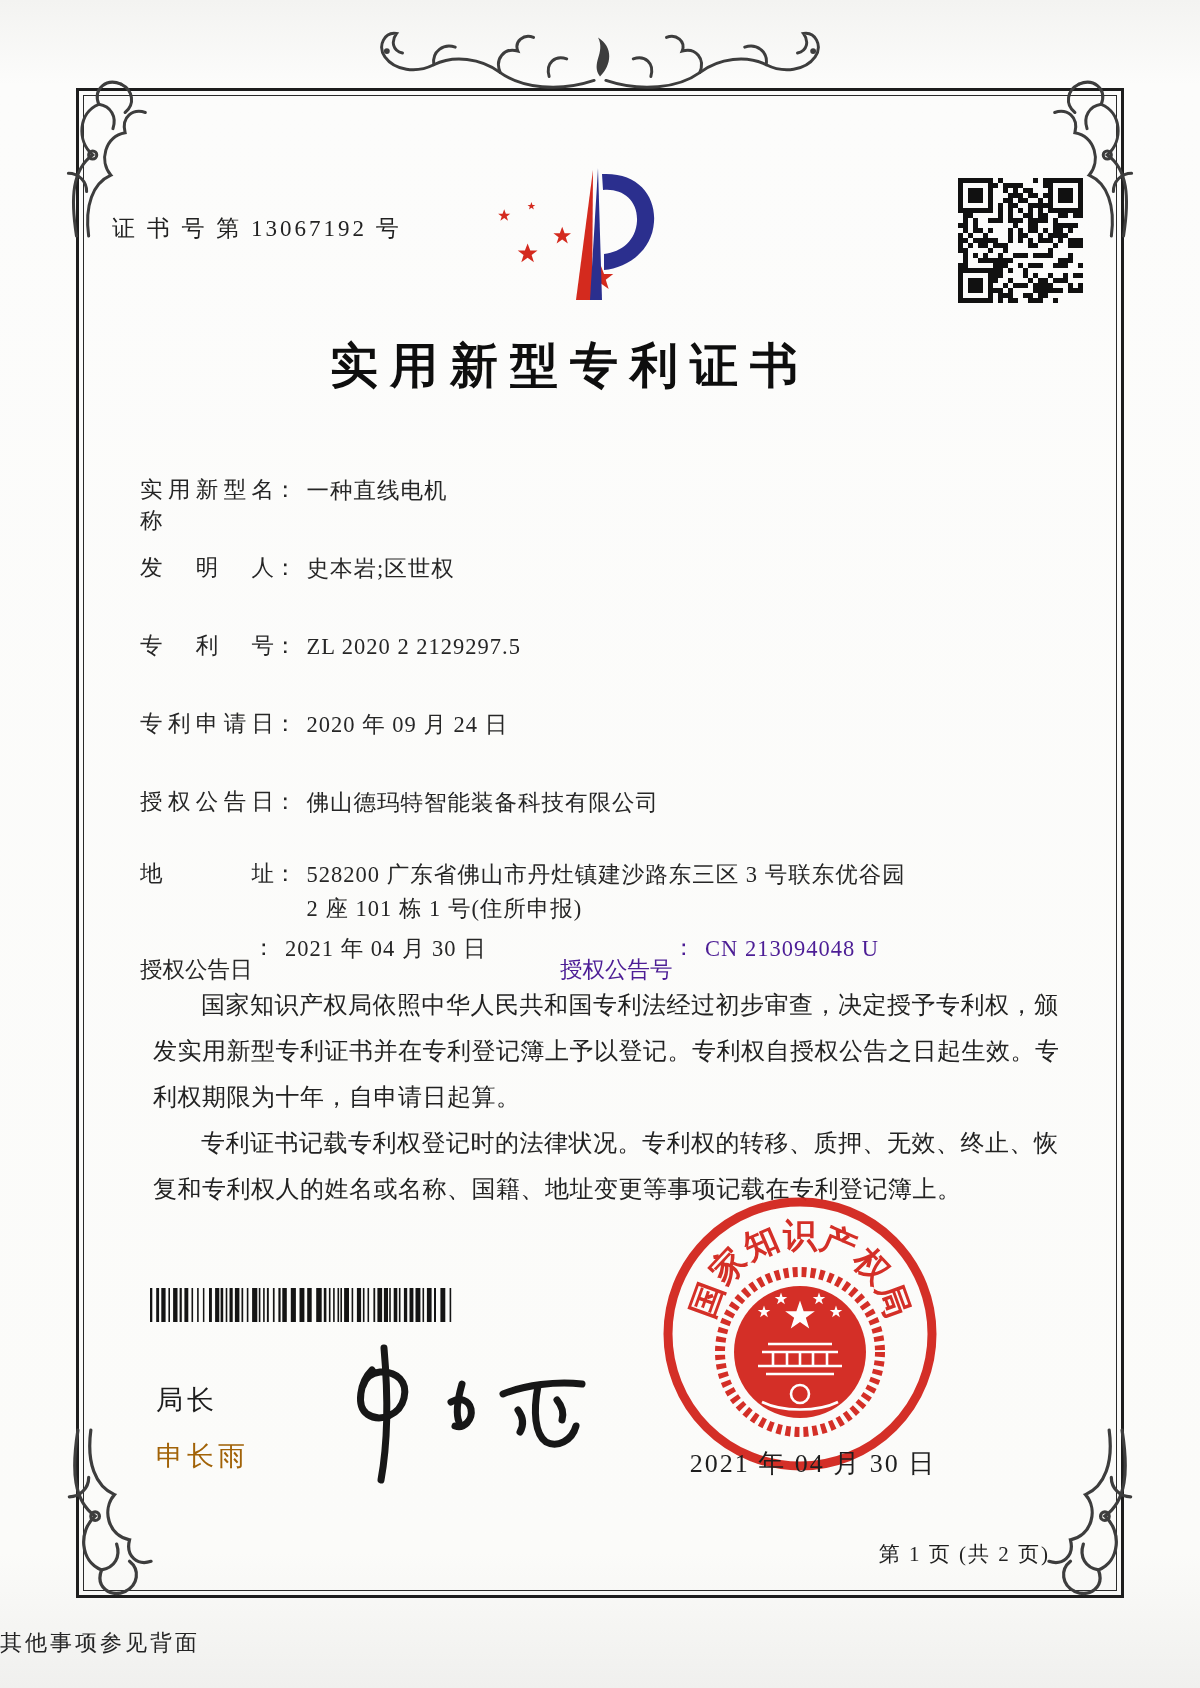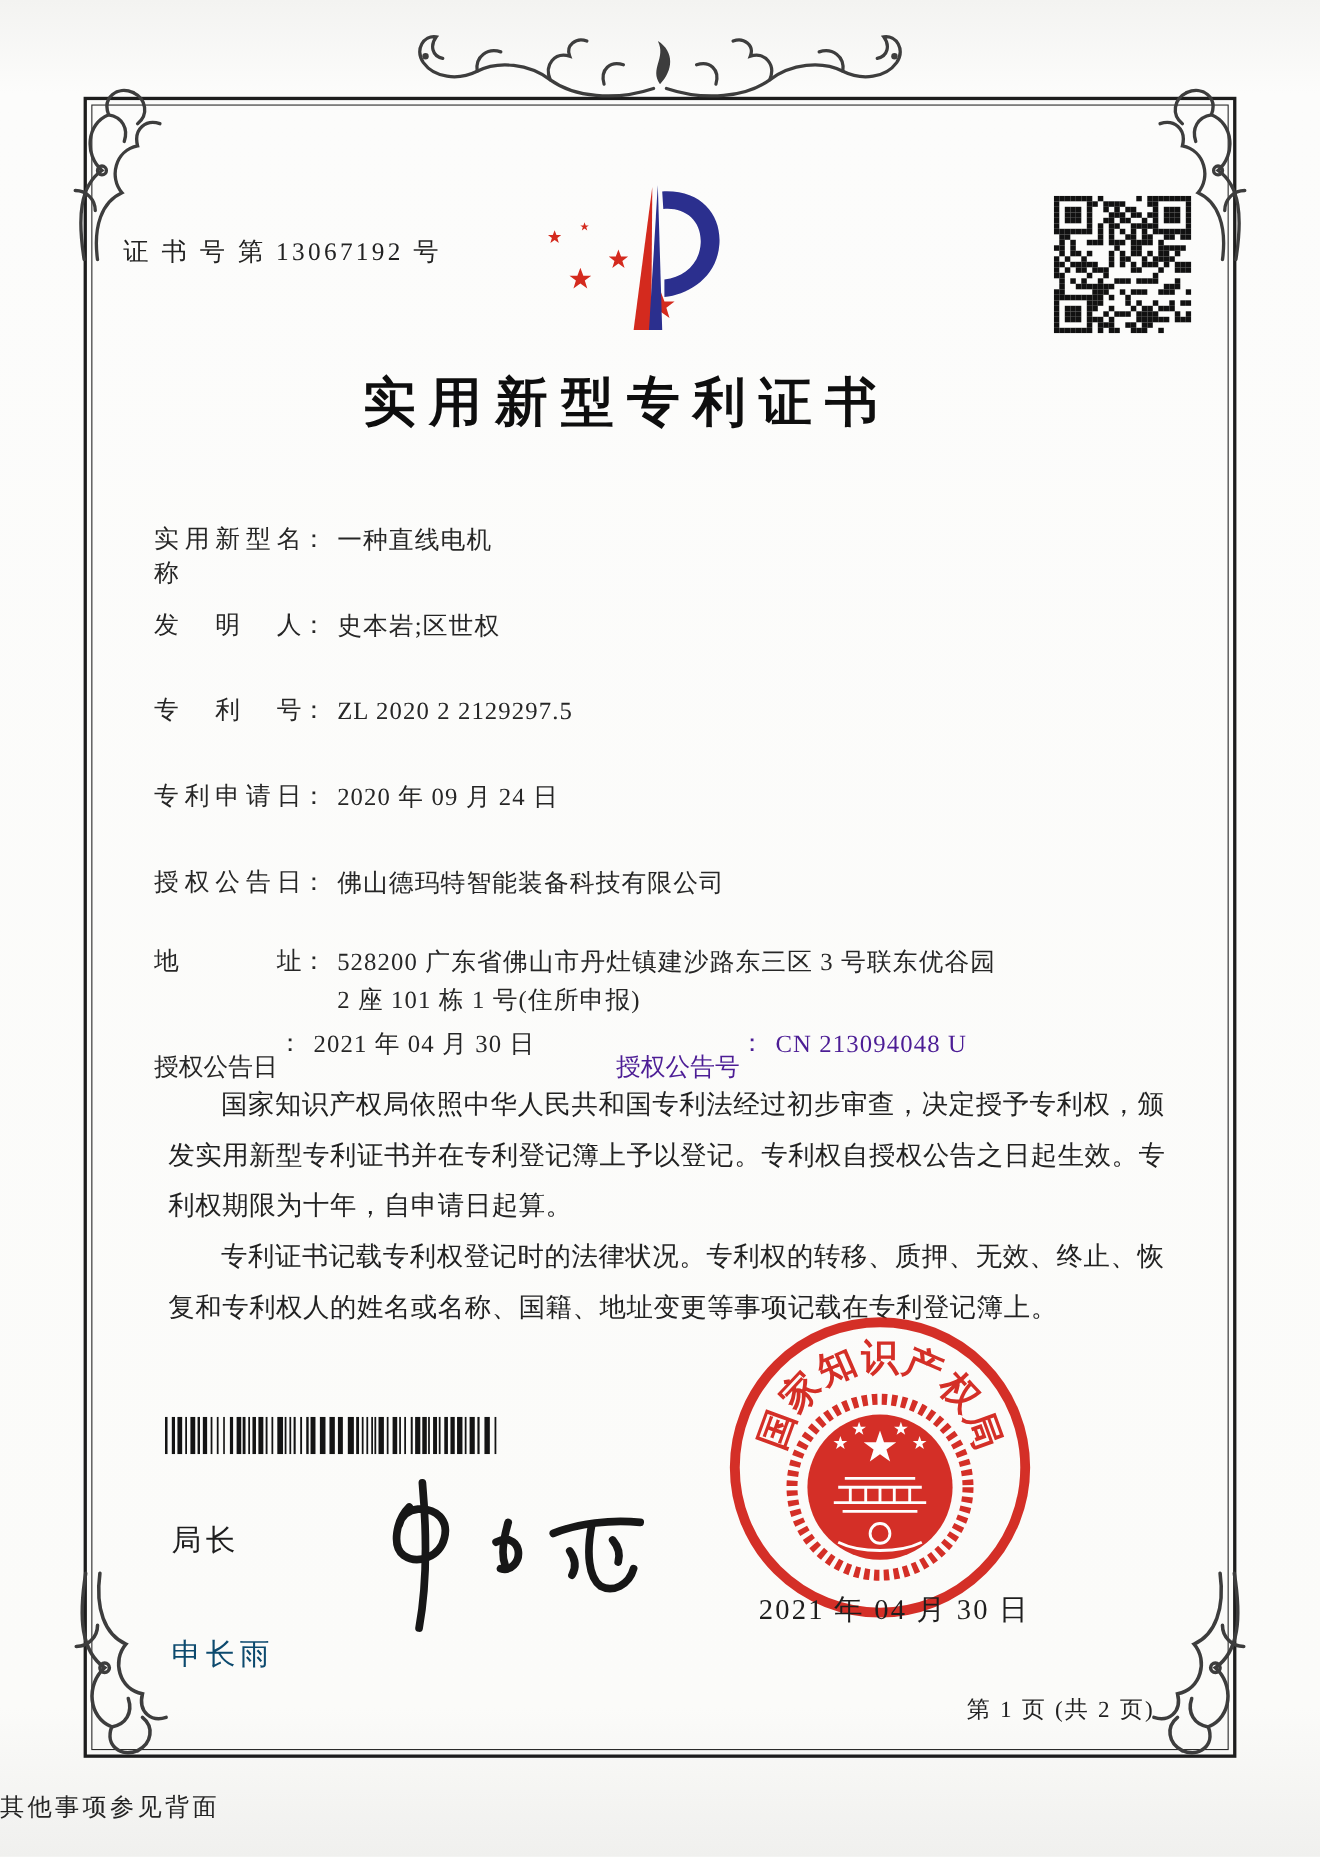--- a/index.html
+++ b/index.html
@@ -45,21 +45,21 @@
   .grant-num-row{position:absolute;left:560px;top:932px;font-size:22.5px;color:#4c1d95;}
   
   .body-text{
     position:absolute;left:140px;top:982px;width:926px;
     font-size:24px;line-height:46px;color:#222;margin-left:13px;
   }
   .body-text p{margin:0;text-indent:2em;letter-spacing:0.5px;}
   
   .barcode{position:absolute;left:150px;top:1288px;width:306px;height:34px;}
   .director-title{position:absolute;left:156px;top:1382px;font-size:27px;letter-spacing:4px;color:#1d1d1d;}
-  .director-name{position:absolute;left:156px;top:1438px;font-size:27px;letter-spacing:4px;color:#0c4a6e;margin-top:48px;}
+  .director-name{position:absolute;left:156px;top:1438px;font-size:27px;letter-spacing:4px;color:#a16207;}
   .signature{position:absolute;left:310px;top:1340px;width:310px;height:160px;}
   .seal{position:absolute;left:656px;top:1190px;width:288px;height:288px;opacity:0.95;}
   .seal-date{
     position:absolute;left:668px;top:1446px;width:290px;text-align:center;
     font-size:26px;letter-spacing:2px;color:#1e1e1e;z-index:5;
   }
   .page-info{position:absolute;left:0;top:1540px;width:1050px;text-align:right;font-size:21px;letter-spacing:2px;color:#222;}
   .back-note{position:absolute;left:0;top:1628px;width:1040px;text-align:left;font-size:22px;letter-spacing:3px;color:#242424;}
   .orn{stroke:#3d3d3d;fill:none;stroke-width:3;stroke-linecap:round;}
 </style>

